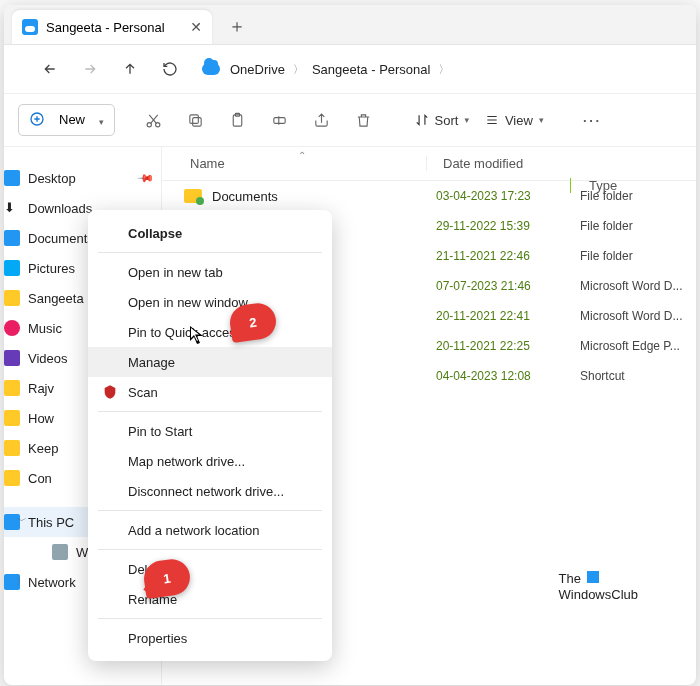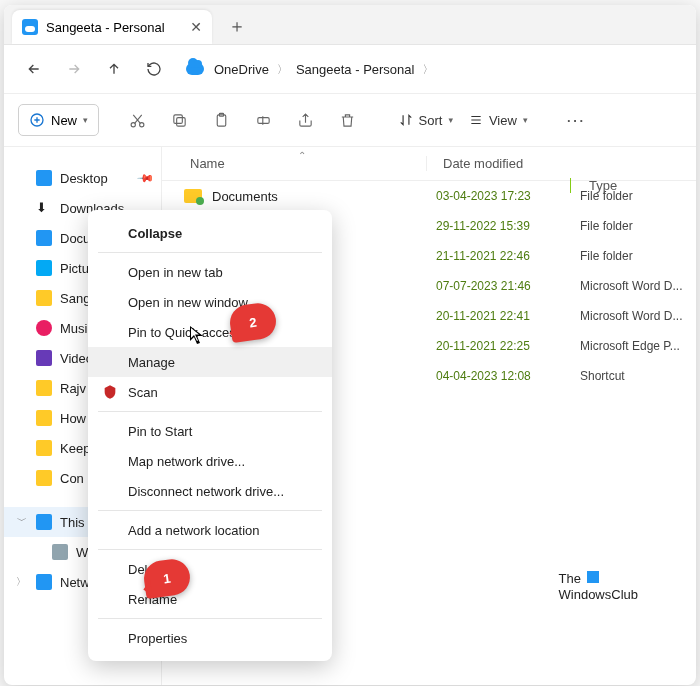--- a/index.html
+++ b/index.html
@@ -6,41 +6,41 @@
   body { width: 700px; height: 686px; background: #f8f8f8; overflow: hidden; position: relative; }
   .window { position: absolute; left: 4px; top: 5px; width: 692px; height: 680px; background: #fff; border-radius: 8px; box-shadow: 0 4px 18px rgba(0,0,0,0.18); overflow: hidden; }
   
   .tabstrip { height: 40px; background: #f3f3f3; display: flex; align-items: flex-end; border-bottom: 1px solid #e5e5e5; }
   .tab { height: 34px; margin-left: 8px; background: #fff; border-top-left-radius: 8px; border-top-right-radius: 8px; display: flex; align-items: center; padding: 0 10px; min-width: 200px; position: relative; box-shadow: 0 -1px 3px rgba(0,0,0,0.08); }
   .tab-cloud { width: 16px; height: 16px; background: #2196f3; border-radius: 3px; margin-right: 8px; position:relative; }
   .tab-cloud::after{content:'';position:absolute;width:10px;height:6px;background:#fff;border-radius:3px;bottom:3px;left:3px;}
   .tab-close { margin-left: auto; color: #555; font-size: 14px; }
   .tab-add { margin-left: 16px; color: #555; font-size: 18px; padding-bottom:6px; }
   
-  .navrow { height: 48px; display: flex; align-items: center; padding: 0 12px; gap: 4px; }
+  .navrow { height: 48px; display: flex; align-items: center; padding: 0 28px; gap: 4px; }
   .navbtn { width: 36px; height: 36px; display:flex; align-items:center; justify-content:center; color:#444; border-radius:4px; }
   .navbtn svg { width: 16px; height: 16px; }
   .breadcrumbs { display: flex; align-items: center; gap: 8px; margin-left: 10px; }
   .bcicon { width: 18px; height: 12px; background: #2196f3; border-radius: 6px; position:relative; margin-right:2px;}
   .bcicon::before{content:'';position:absolute;width:10px;height:10px;background:#2196f3;border-radius:50%;top:-5px;left:2px;}
   .bcicon::after{content:'';position:absolute;width:8px;height:8px;background:#2196f3;border-radius:50%;top:-3px;left:8px;}
   .bc-sep { color:#888; font-size:11px; }
   .bc-item { color:#222; }
   .divider { height:1px; background:#eee; }
   
   .toolbar { height:52px; display:flex; align-items:center; padding:0 14px; gap:4px; }
-  .newbtn { display:flex; align-items:center; height:32px; padding:0 10px; border:1px solid #d0d0d0; border-radius:5px; gap:6px; }
+  .newbtn { display:flex; align-items:flex-end; height:32px; padding:8px 10px; border:1px solid #d0d0d0; border-radius:5px; gap:14px; }
   .tool { width:38px; height:32px; display:flex; align-items:center; justify-content:center; color:#666; }
   .tool svg{width:17px;height:17px;}
   .sortview { display:flex; align-items:center; gap:6px; padding:0 6px; color:#333; }
   .more { letter-spacing:2px; font-weight:bold; color:#555; }
   
   .content { display:flex; height: calc(100% - 140px); }
   .sidebar { width:158px; border-right:1px solid #eee; padding-top:16px; overflow:hidden; position:relative;}
-  .sbitem { height:30px; display:flex; align-items:center; padding-left:32px; position:relative; color:#222; white-space:nowrap; overflow:hidden;}
+  .sbitem { height:30px; display:flex; align-items:center; position:relative; color:#222; white-space:nowrap; overflow:hidden;}
   .sbicon { width:16px; height:16px; margin-right:8px; flex-shrink:0; border-radius:2px; }
   .desk{background:#2196f3;}
   .dl{background:#4caf50;}
   .doc{background:#2196f3;}
   .pic{background:#03a9f4;}
   .yfold{background:#ffca28;}
   .mus{background:#e91e63;border-radius:50%;}
   .vid{background:#673ab7;}
   .pc{background:#2196f3;}
   .hdd{background:#90a4ae;}

